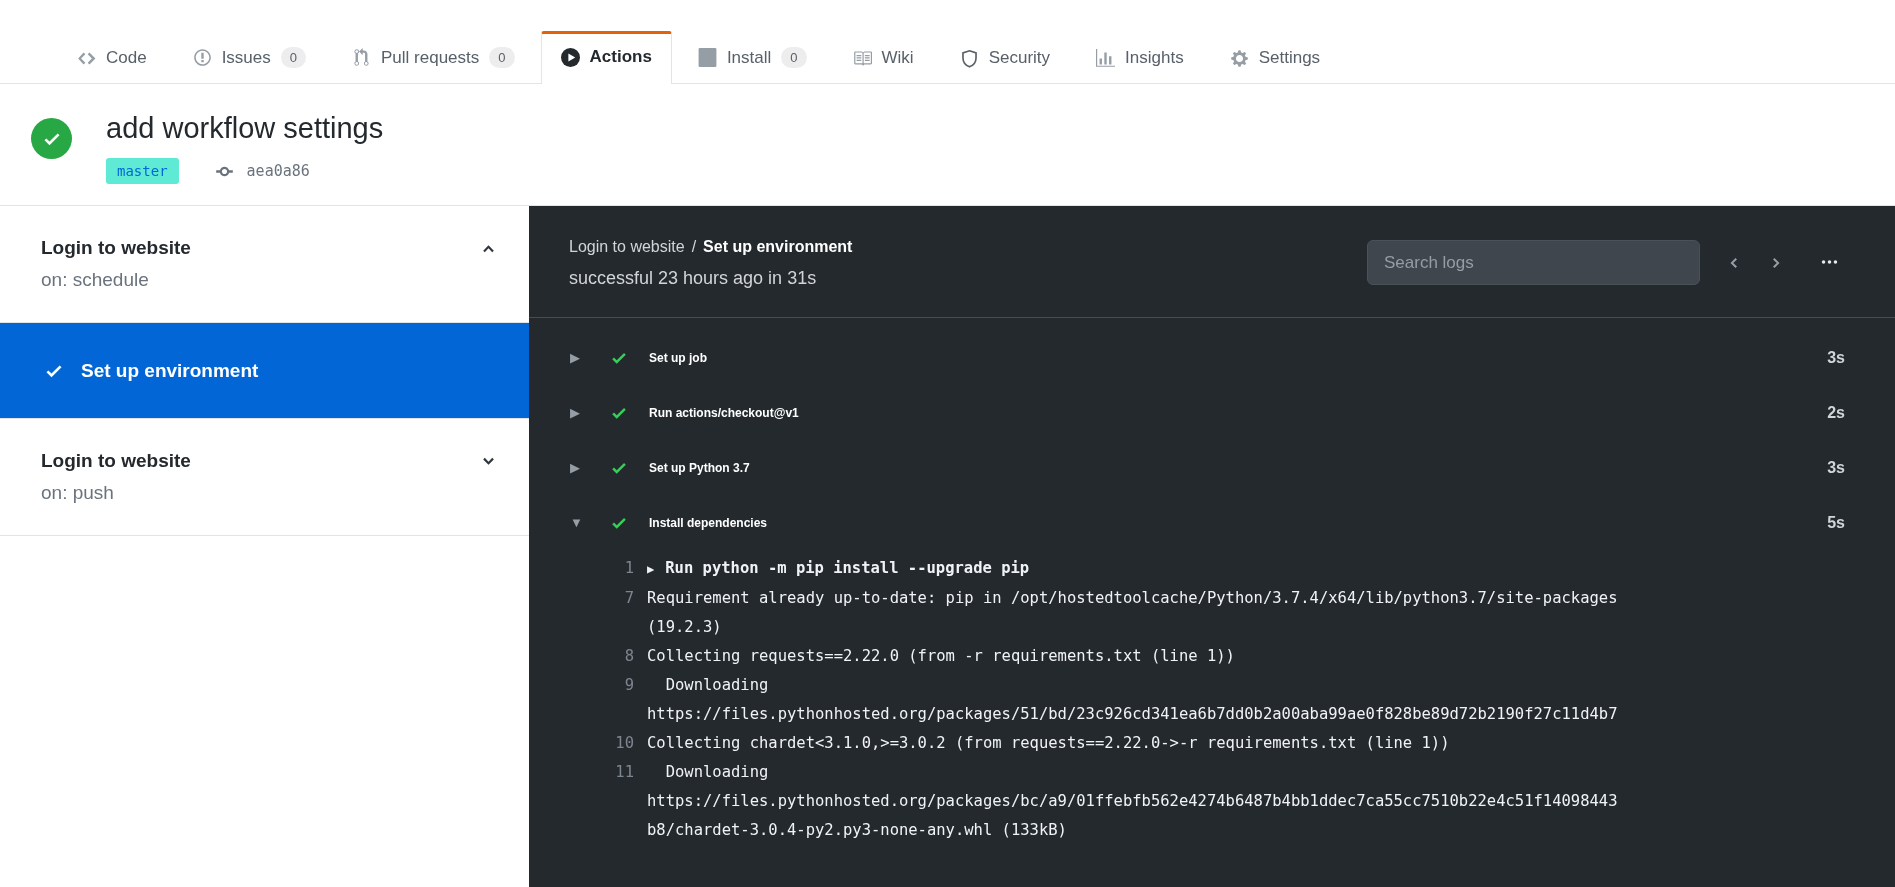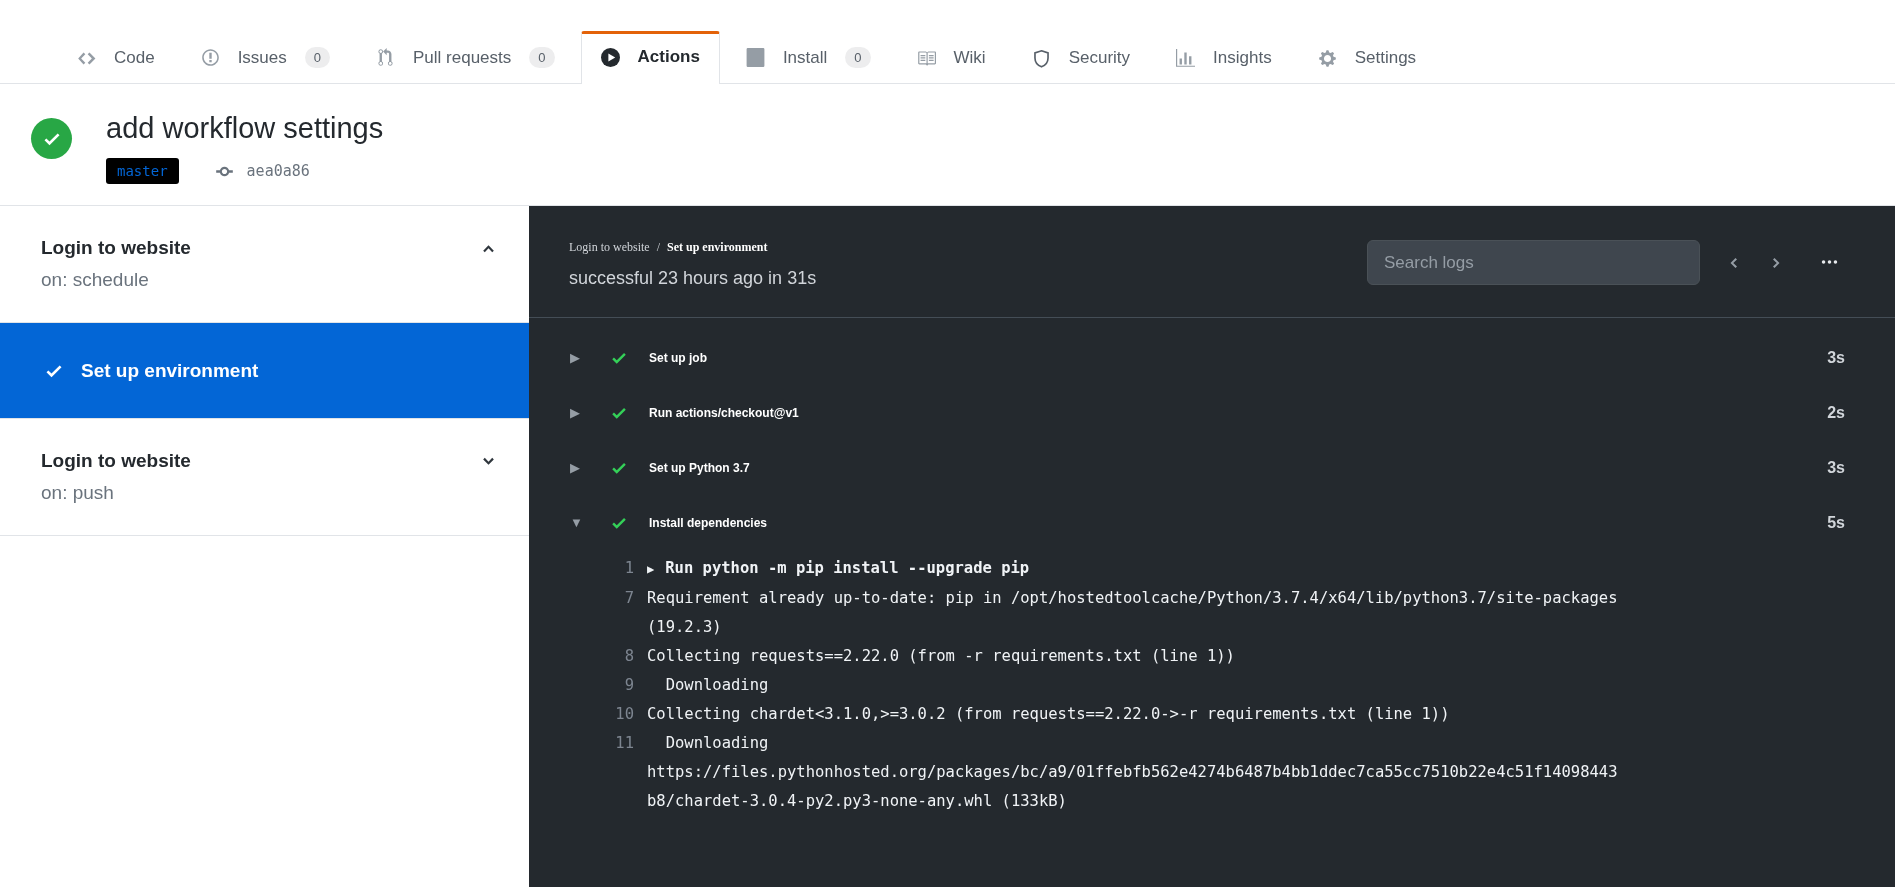--- a/index.html
+++ b/index.html
@@ -7,40 +7,40 @@
     width:1895px;height:887px;overflow:hidden;background:#fff;
     font-family:"Liberation Sans","DejaVu Sans",sans-serif;color:#24292e;
     -webkit-font-smoothing:antialiased;
   }
   .app{display:flex;flex-direction:column;width:1895px;height:887px;}
 
   
   .topnav{height:84px;flex:none;display:flex;align-items:flex-end;padding-left:57px;
     border-bottom:1px solid #e1e4e8;background:#fff;box-sizing:border-box;}
   .tabs{display:flex;align-items:flex-end;}
-  .tab{display:flex;align-items:center;gap:18px;padding:15px 19px;font-size:17px;color:#586069;
+  .tab{display:flex;align-items:center;gap:10px;padding:15px 19px;font-size:17px;color:#586069;
     text-decoration:none;cursor:pointer;border:1px solid transparent;border-bottom:none;
     border-radius:3px 3px 0 0;position:relative;margin-right:6px;white-space:nowrap;}
   .tab svg{width:19px;height:19px;fill:#959da5;flex:none;}
   .tab.active{color:#24292e;font-weight:700;background:#fff;border-color:#e1e4e8;
     border-top:3px solid #e36209;margin-bottom:-1px;padding-top:13px;padding-bottom:17px;z-index:2;}
   .tab.active svg{fill:#24292e;}
   .counter{background:rgba(27,31,35,.08);border-radius:20px;padding:3px 9px;font-size:13px;
     color:#586069;font-weight:400;}
 
   
   .run-header{flex:none;display:flex;padding:18px 32px 0 31px;height:121px;box-sizing:border-box;background:#fff;}
   .status-circle{width:41px;height:41px;border-radius:50%;background:#28a745;display:flex;
     align-items:center;justify-content:center;margin-top:16px;flex:none;}
   .status-circle svg{width:20px;height:20px;fill:#fff;}
   .run-info{margin-left:34px;}
   .run-title{font-size:29px;font-weight:400;margin:10px 0 13px;color:#24292e;}
   .run-meta{display:flex;align-items:center;gap:36px;}
   .branch-badge{font-family:"DejaVu Sans Mono","Liberation Mono",monospace;font-size:14px;
-    color:#0366d6;background:#000000;padding:5px 11px;border-radius:3px;cursor:pointer;}
+    color:#0366d6;background:#5eead4;padding:5px 11px;border-radius:3px;cursor:pointer;}
   .commit{display:flex;align-items:center;gap:13px;color:#6a737d;
     font-family:"DejaVu Sans Mono","Liberation Mono",monospace;font-size:15px;cursor:pointer;}
   .commit svg{width:19px;height:19px;fill:#6a737d;}
 
   
   .main{flex:1;display:flex;min-height:0;border-top:1px solid #e1e4e8;}
   .sidebar{width:529px;flex:none;background:#fff;overflow:hidden;}
   .job{padding:30px 32px 30px 41px;border-bottom:1px solid #e1e4e8;cursor:pointer;}
   .job-title-row{display:flex;align-items:center;justify-content:space-between;}
   .job-title{font-size:19px;font-weight:700;color:#24292e;line-height:24px;}
@@ -50,21 +50,21 @@
   .side-step{height:95px;display:flex;align-items:center;padding-left:44px;gap:17px;
     border-bottom:1px solid #e1e4e8;font-size:19px;font-weight:700;color:#24292e;cursor:pointer;}
   .side-step svg{width:20px;height:20px;fill:#24292e;flex:none;}
   .side-step.selected{background:#0366d6;color:#fff;}
   .side-step.selected svg{fill:#fff;}
 
   
   .logpanel{flex:1;min-width:0;background:#24292e;display:flex;flex-direction:column;overflow:hidden;}
   .log-header{flex:none;display:flex;align-items:center;justify-content:space-between;
     padding:30px 50px 28px 40px;border-bottom:1px solid #444d56;}
-  .breadcrumb{font-size:12px;line-height:22px;font-family:Liberation Serif, serif;}
+  .breadcrumb{font-size:16px;line-height:22px;}
   .bc-job{color:#d1d5da;cursor:pointer;}
   .bc-sep{color:#d1d5da;margin:0 7px;}
   .bc-step{color:#fff;font-weight:700;}
   .status-line{margin-top:9px;font-size:18px;color:#d1d5da;line-height:22px;}
   .log-header-right{display:flex;align-items:center;}
   .search-input{width:333px;height:45px;background:#3f464e;border:1px solid #4a5157;border-radius:6px;
     color:#f0abfc;font-size:17px;padding:0 16px;outline:none;box-sizing:border-box;
     font-family:"Liberation Sans","DejaVu Sans",sans-serif;margin-left:40px;}
   .search-input::placeholder{color:#959da5;}
   .hdr-icon{display:flex;cursor:pointer;margin-left:26px;}
@@ -294,20 +294,21 @@
           <div class="log-row">
             <span class="log-num">8</span>
             <span class="log-text"><span class="log-text-content">Collecting requests==2.22.0 (from -r requirements.txt (line 1))</span></span>
           </div>
           <div class="log-row">
             <span class="log-num">9</span>
             <span class="log-text"><span class="log-text-content">  Downloading</span></span>
           </div>
           <div class="log-row">
             <span class="log-num"></span>
+            <span class="log-text"><span class="log-text-content">https://files.pythonhosted.org/packages/51/bd/23c926cd341ea6b7dd0b2a00aba99ae0f828be89d72b2190f27c11d4b7</span></span>
           </div>
           <div class="log-row">
             <span class="log-num"></span>
           </div>
           <div class="log-row">
             <span class="log-num">10</span>
             <span class="log-text"><span class="log-text-content">Collecting chardet&lt;3.1.0,&gt;=3.0.2 (from requests==2.22.0-&gt;-r requirements.txt (line 1))</span></span>
           </div>
           <div class="log-row">
             <span class="log-num">11</span>

